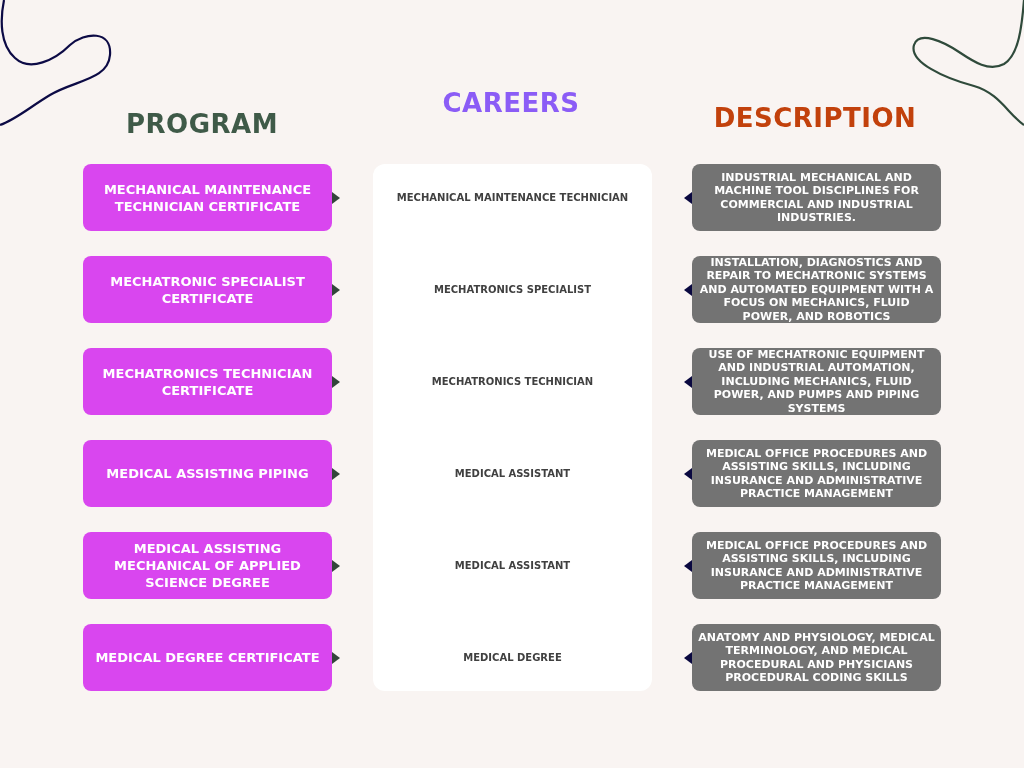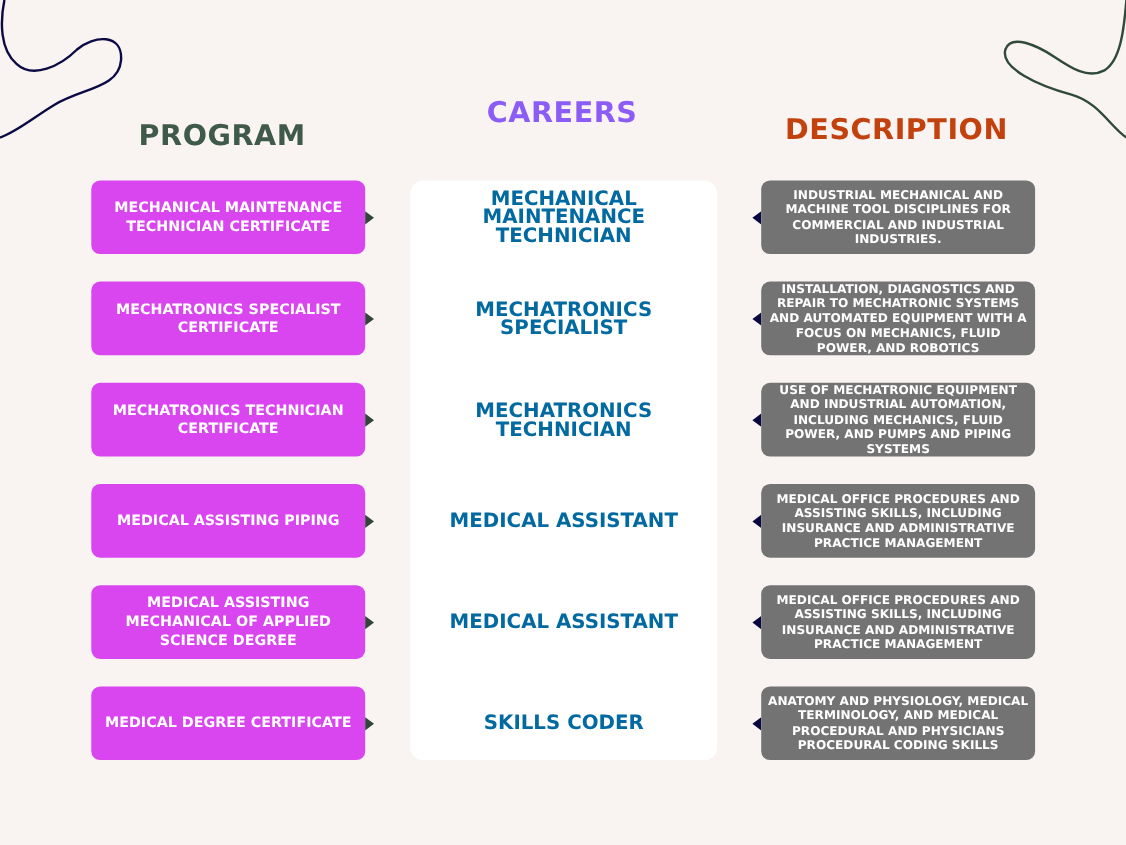--- a/index.html
+++ b/index.html
@@ -26,21 +26,21 @@
   .prog::after {
     content: ""; position: absolute; right: -8px; top: 50%; margin-top: -6px;
     border-left: 8px solid #33453b; border-top: 6px solid transparent; border-bottom: 6px solid transparent;
   }
   .careers-panel {
     position: absolute; left: 373px; top: 164px; width: 279px; height: 527px;
     background: #ffffff; border-radius: 12px;
   }
   .career {
     position: absolute; left: 373px; width: 279px; text-align: center;
-    font-weight: bold; font-size: 18px; line-height: 17px; color: #0369a1;
+    font-weight: bold; font-size: 10px; line-height: 17px; color: #404040;
     display: flex; align-items: center; justify-content: center; height: 67px;
     padding: 0 20px; box-sizing: border-box;
   }
   .desc {
     position: absolute; left: 692px; width: 249px; height: 67px;
     background: #737373; border-radius: 8px; color: #fff;
     display: flex; align-items: center; justify-content: center; text-align: center;
     font-weight: bold; font-size: 11px; line-height: 13.5px; padding: 0 6px; box-sizing: border-box;
     overflow: hidden;
   }
@@ -63,36 +63,36 @@
 <div class="col-title t-careers">CAREERS</div>
 <div class="col-title t-desc">DESCRIPTION</div>
 
 <div class="careers-panel"></div>
 
 <div class="prog" style="top:164px">MECHANICAL MAINTENANCE TECHNICIAN CERTIFICATE</div>
 <div class="career" style="top:164px">MECHANICAL MAINTENANCE TECHNICIAN</div>
 <div class="desc-arrow" style="top:192px"></div>
 <div class="desc" style="top:164px">INDUSTRIAL MECHANICAL AND MACHINE TOOL DISCIPLINES FOR COMMERCIAL AND INDUSTRIAL INDUSTRIES.</div>
 
-<div class="prog" style="top:256px">MECHATRONICS SPECIALIST CERTIFICATE</div>
+<div class="prog" style="top:256px">MECHATRONIC SPECIALIST CERTIFICATE</div>
 <div class="career" style="top:256px">MECHATRONICS SPECIALIST</div>
 <div class="desc-arrow" style="top:284px"></div>
 <div class="desc" style="top:256px">INSTALLATION, DIAGNOSTICS AND REPAIR TO MECHATRONIC SYSTEMS AND AUTOMATED EQUIPMENT WITH A FOCUS ON MECHANICS, FLUID POWER, AND ROBOTICS</div>
 
 <div class="prog" style="top:348px">MECHATRONICS TECHNICIAN CERTIFICATE</div>
 <div class="career" style="top:348px">MECHATRONICS TECHNICIAN</div>
 <div class="desc-arrow" style="top:376px"></div>
 <div class="desc" style="top:348px">USE OF MECHATRONIC EQUIPMENT AND INDUSTRIAL AUTOMATION, INCLUDING MECHANICS, FLUID POWER, AND PUMPS AND PIPING SYSTEMS</div>
 
 <div class="prog" style="top:440px">MEDICAL ASSISTING PIPING</div>
 <div class="career" style="top:440px">MEDICAL ASSISTANT</div>
 <div class="desc-arrow" style="top:468px"></div>
 <div class="desc" style="top:440px">MEDICAL OFFICE PROCEDURES AND ASSISTING SKILLS, INCLUDING INSURANCE AND ADMINISTRATIVE PRACTICE MANAGEMENT</div>
 
 <div class="prog" style="top:532px">MEDICAL ASSISTING MECHANICAL OF APPLIED SCIENCE DEGREE</div>
 <div class="career" style="top:532px">MEDICAL ASSISTANT</div>
 <div class="desc-arrow" style="top:560px"></div>
 <div class="desc" style="top:532px">MEDICAL OFFICE PROCEDURES AND ASSISTING SKILLS, INCLUDING INSURANCE AND ADMINISTRATIVE PRACTICE MANAGEMENT</div>
 
 <div class="prog" style="top:624px">MEDICAL DEGREE CERTIFICATE</div>
-<div class="career" style="top:624px">SKILLS CODER</div>
+<div class="career" style="top:624px">MEDICAL DEGREE</div>
 <div class="desc-arrow" style="top:652px"></div>
 <div class="desc" style="top:624px">ANATOMY AND PHYSIOLOGY, MEDICAL TERMINOLOGY, AND MEDICAL PROCEDURAL AND PHYSICIANS PROCEDURAL CODING SKILLS</div>
 
 </body></html>

